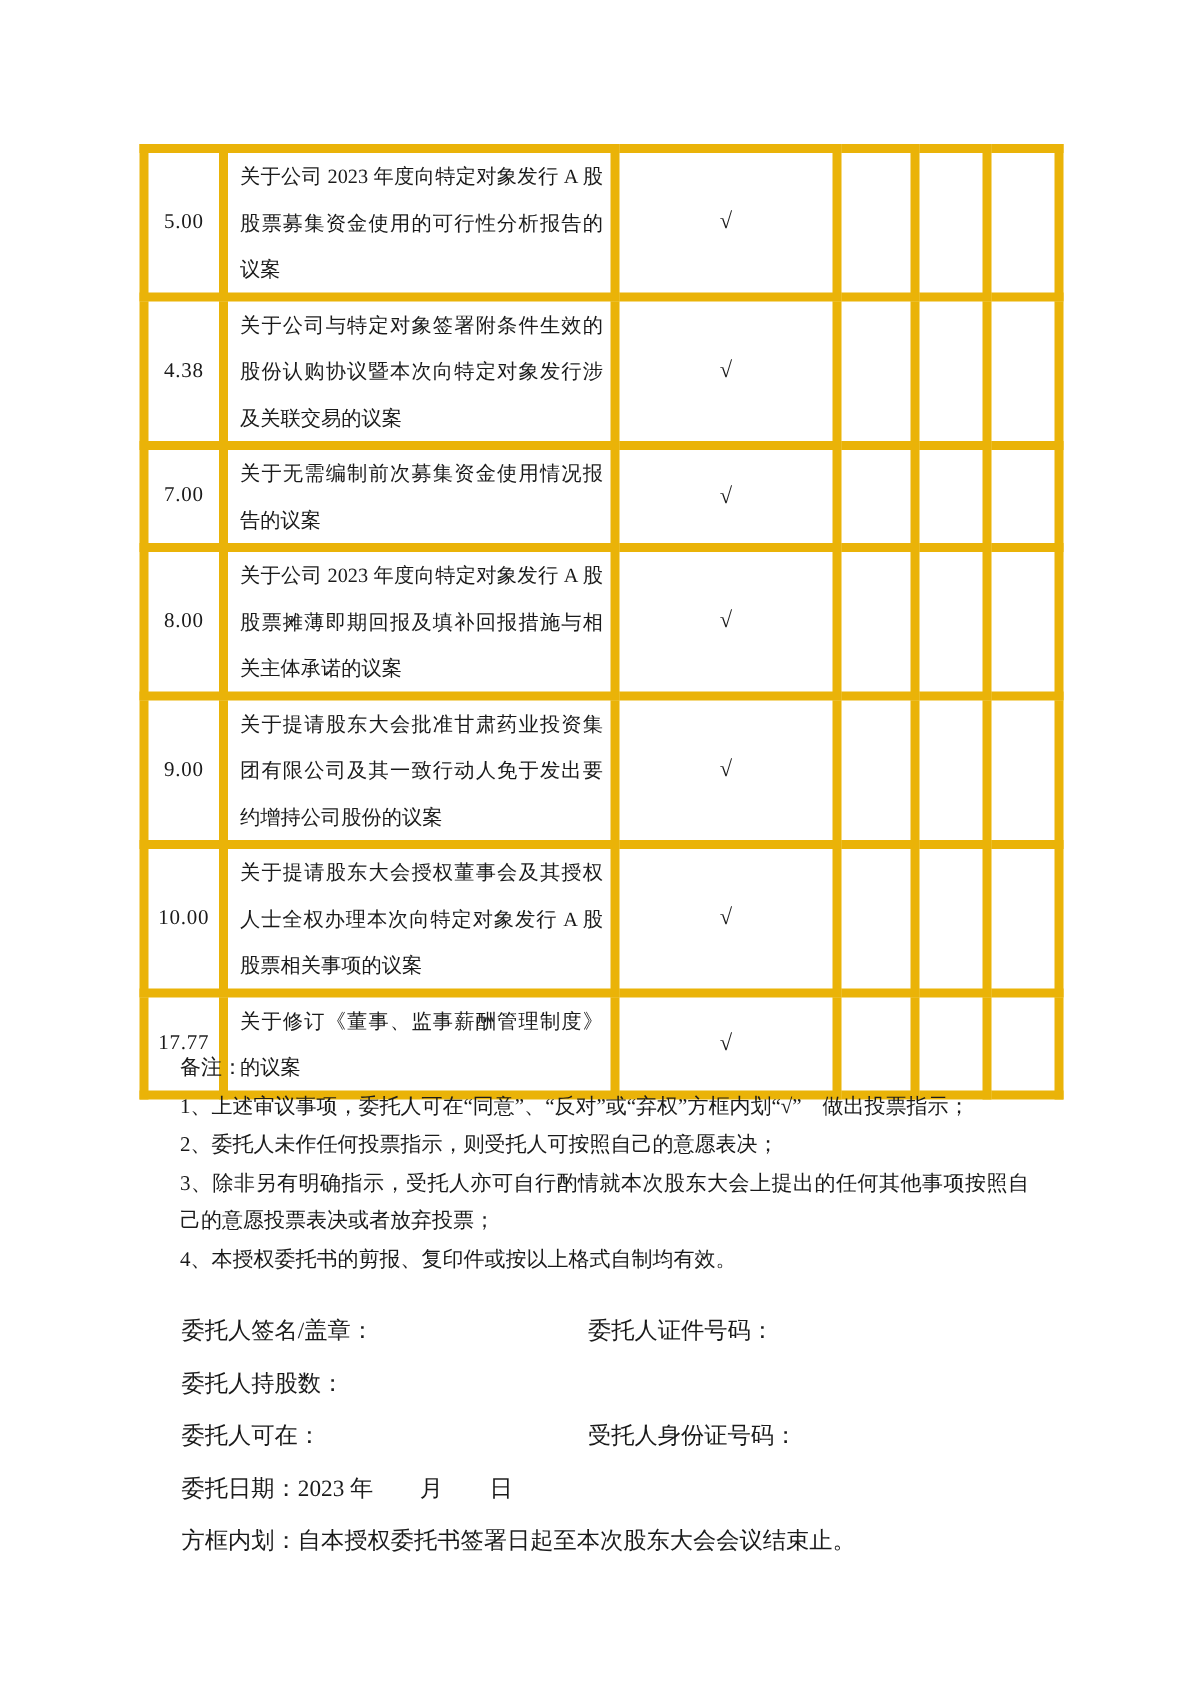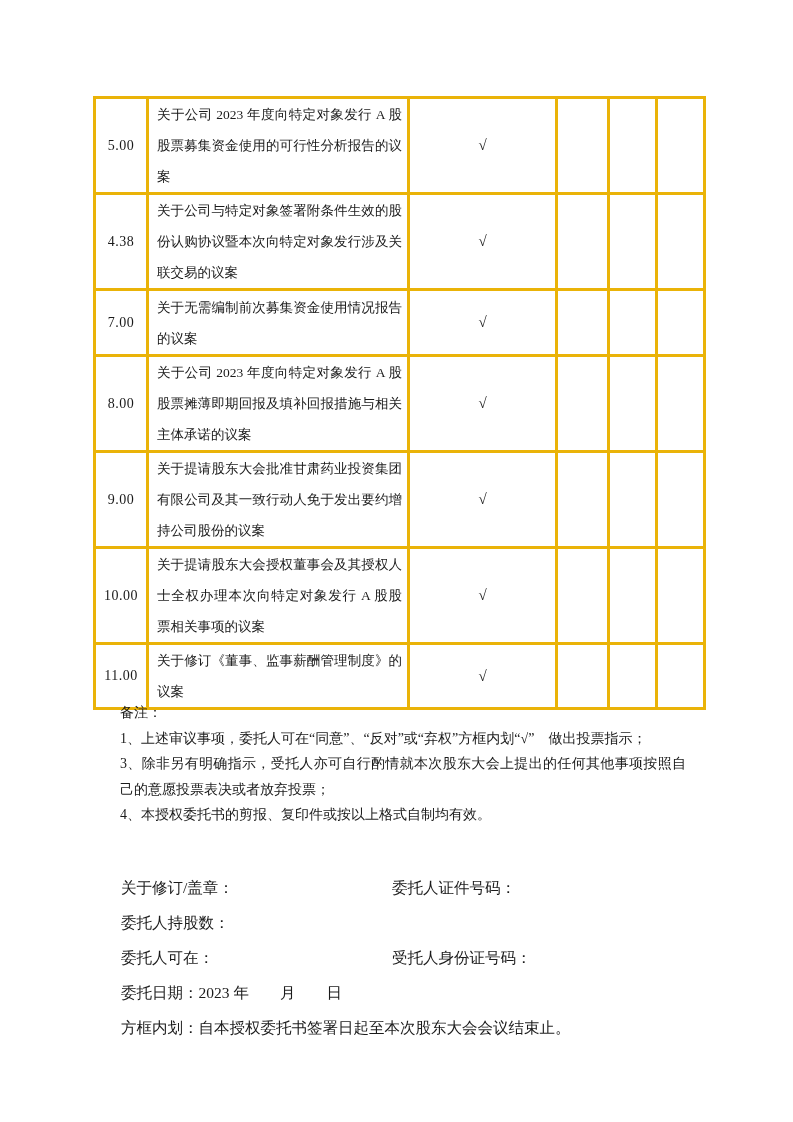--- a/index.html
+++ b/index.html
@@ -18,21 +18,21 @@
   table.vote {
     position: absolute;
     left: 93px;
     top: 96px;
     width: 610px;
     border-collapse: collapse;
     table-layout: fixed;
     border: 2px solid #333333;
   }
   table.vote td {
-    border: 3px solid #eab308;
+    border: 6px solid #eab308;
     vertical-align: middle;
     overflow: hidden;
   }
   td.no {
     text-align: center;
     font-size: 14px;
     letter-spacing: 0.5px;
   }
   td.title {
     font-size: 13.5px;
@@ -129,40 +129,41 @@
       </tr>
       <tr class="h95">
         <td class="no">10.00</td>
         <td class="title">关于提请股东大会授权董事会及其授权人士全权办理本次向特定对象发行 A 股股票相关事项的议案</td>
         <td class="mark">√</td>
         <td></td>
         <td></td>
         <td></td>
       </tr>
       <tr class="h60">
-        <td class="no">11.00</td>
+        <td class="no">17.77</td>
         <td class="title">关于修订《董事、监事薪酬管理制度》的议案</td>
         <td class="mark">√</td>
         <td></td>
         <td></td>
         <td></td>
       </tr>
     </tbody>
   </table>
 
   <div class="notes">
     <p class="nline">备注：</p>
     <p class="nline">1、上述审议事项，委托人可在“同意”、“反对”或“弃权”方框内划“√”　做出投票指示；</p>
+    <p class="nline">2、委托人未作任何投票指示，则受托人可按照自己的意愿表决；</p>
     <p class="nline">3、除非另有明确指示，受托人亦可自行酌情就本次股东大会上提出的任何其他事项按照自己的意愿投票表决或者放弃投票；</p>
     <p class="nline">4、本授权委托书的剪报、复印件或按以上格式自制均有效。</p>
   </div>
 
   <div class="sig">
     <div class="srow">
-      <span class="sleft">关于修订/盖章：</span>
+      <span class="sleft">委托人签名/盖章：</span>
       <span class="sright">委托人证件号码：</span>
     </div>
     <div class="srow">
       <span class="sleft">委托人持股数：</span>
     </div>
     <div class="srow">
       <span class="sleft">委托人可在：</span>
       <span class="sright">受托人身份证号码：</span>
     </div>
     <div class="srow">

